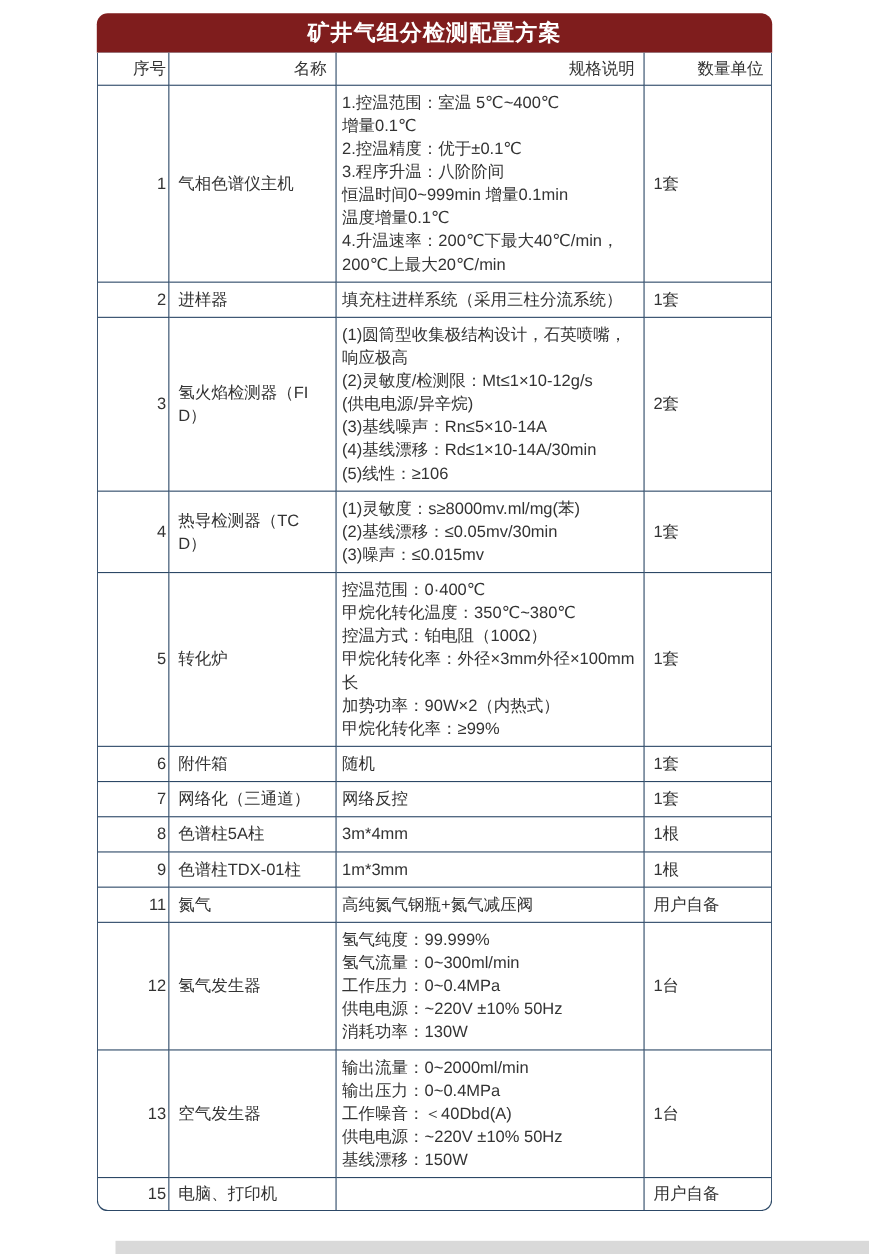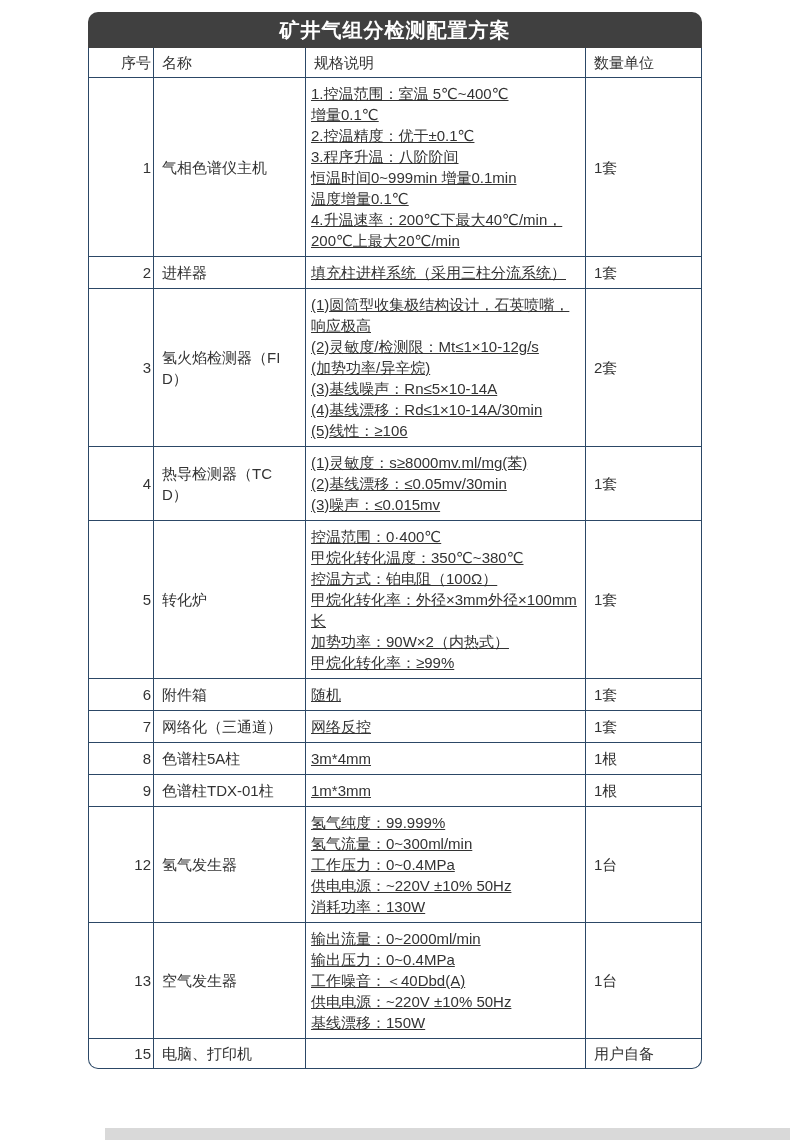--- a/index.html
+++ b/index.html
@@ -3,40 +3,40 @@
 <meta charset="utf-8">
 <style>
   html,body{margin:0;padding:0;}
   body{
     width:790px;height:1140px;background:#ffffff;position:relative;
     font-family:"Liberation Sans","DejaVu Sans",sans-serif;
     -webkit-font-smoothing:antialiased;
   }
   .sheet{position:absolute;left:88px;top:12px;width:614px;}
   .title-bar{
-    background:#404040;color:#ffffff;font-weight:bold;font-size:20px;
+    background:#7f1d1d;color:#ffffff;font-weight:bold;font-size:20px;
     text-align:center;height:36px;line-height:36px;
     border-radius:10px 10px 0 0;letter-spacing:1px;
   }
   .table-wrap{
     border:1px solid #2c4866;border-top:none;
     border-radius:0 0 10px 10px;overflow:hidden;background:#ffffff;
   }
   table{
     width:calc(100% + 2px);margin:-1px;border-collapse:collapse;
     font-size:15px;color:#333333;table-layout:fixed;
   }
   th,td{
     border:1px solid #2c4866;padding:4px 8px;text-align:left;
     vertical-align:middle;line-height:21px;font-weight:normal;
     word-break:break-all;
   }
-  th{font-size:15px;color:#333333;}
+  th{font-size:15px;color:#333333;text-align:right;}
   th.idx,td.idx{text-align:right;padding:4px 2px;margin-top:36px;}
-  td.spec{padding:5px 5px;text-decoration:underline;}
+  td.spec{padding:5px 5px;}
   .spec-line{line-height:21px;}
   .bottom-band{
     position:absolute;left:105px;top:1128px;width:685px;height:12px;
     background:#d9d9d9;
   }
 </style>
 </head>
 <body>
 
 <div class="sheet">
@@ -81,21 +81,21 @@
             </td>
             <td class="qty">1套</td>
           </tr>
           <tr>
             <td class="idx">3</td>
             <td class="name">氢火焰检测器（FID）</td>
             <td class="spec">
               <div class="spec-line">(1)圆筒型收集极结构设计，石英喷嘴，</div>
               <div class="spec-line">响应极高</div>
               <div class="spec-line">(2)灵敏度/检测限：Mt≤1×10-12g/s</div>
-              <div class="spec-line">(加势功率/异辛烷)</div>
+              <div class="spec-line">(供电电源/异辛烷)</div>
               <div class="spec-line">(3)基线噪声：Rn≤5×10-14A</div>
               <div class="spec-line">(4)基线漂移：Rd≤1×10-14A/30min</div>
               <div class="spec-line">(5)线性：≥106</div>
             </td>
             <td class="qty">2套</td>
           </tr>
           <tr>
             <td class="idx">4</td>
             <td class="name">热导检测器（TCD）</td>
             <td class="spec">
@@ -144,20 +144,28 @@
           </tr>
           <tr>
             <td class="idx">9</td>
             <td class="name">色谱柱TDX-01柱</td>
             <td class="spec">
               <div class="spec-line">1m*3mm</div>
             </td>
             <td class="qty">1根</td>
           </tr>
           <tr>
+            <td class="idx">11</td>
+            <td class="name">氮气</td>
+            <td class="spec">
+              <div class="spec-line">高纯氮气钢瓶+氮气减压阀</div>
+            </td>
+            <td class="qty">用户自备</td>
+          </tr>
+          <tr>
             <td class="idx">12</td>
             <td class="name">氢气发生器</td>
             <td class="spec">
               <div class="spec-line">氢气纯度：99.999%</div>
               <div class="spec-line">氢气流量：0~300ml/min</div>
               <div class="spec-line">工作压力：0~0.4MPa</div>
               <div class="spec-line">供电电源：~220V ±10% 50Hz</div>
               <div class="spec-line">消耗功率：130W</div>
             </td>
             <td class="qty">1台</td>

